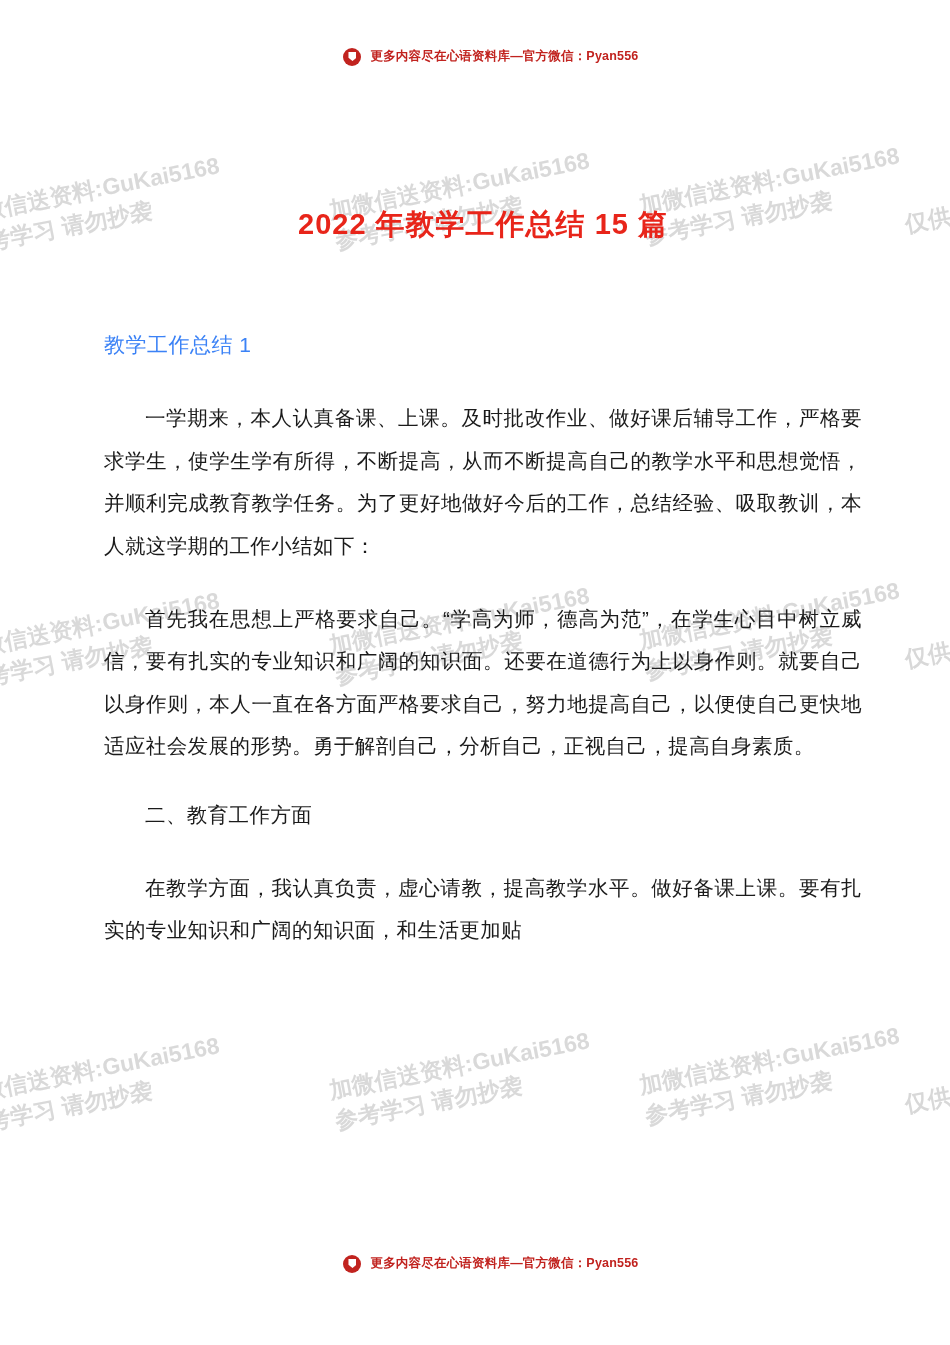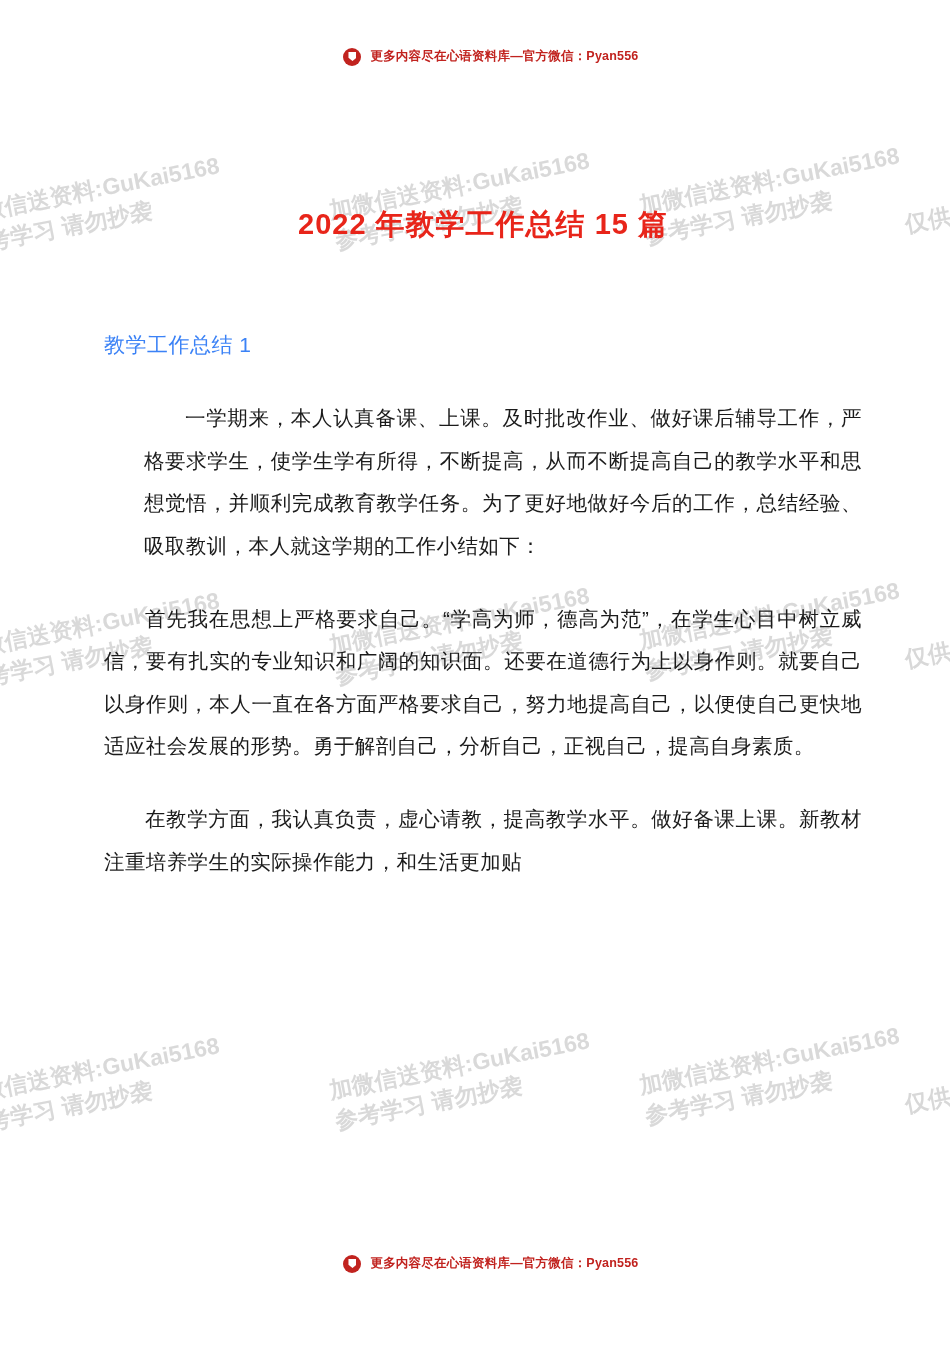--- a/index.html
+++ b/index.html
@@ -108,21 +108,21 @@
 
   p.para {
     margin: 30px 0 0 0;
     font-size: 20.5px;
     line-height: 2.08;
     color: #1b1b1b;
     text-align: justify;
     text-indent: 2em;
     letter-spacing: 0.4px;
   }
-  p.para.first { margin-top: 38px; margin-left: 40px; }
+  p.para.first { margin-top: 38px; }
   p.sub { margin-top: 26px; }
 </style>
 </head>
 <body>
 
 <div class="wm" style="left:-40px; top:175px;">
   <span>加微信送资料:GuKai5168</span>
   <span class="l2">参考学习 请勿抄袭</span>
 </div>
 <div class="wm" style="left:330px; top:170px;">
@@ -168,19 +168,20 @@
   <span class="promo-text">更多内容尽在心语资料库—官方微信：Pyan556</span>
 </div>
 
 <div class="doc">
   <h1 class="doc-title">2022 年教学工作总结 15 篇</h1>
 
   <h2 class="section-heading">教学工作总结 1</h2>
 
   <p class="para first">一学期来，本人认真备课、上课。及时批改作业、做好课后辅导工作，严格要求学生，使学生学有所得，不断提高，从而不断提高自己的教学水平和思想觉悟，并顺利完成教育教学任务。为了更好地做好今后的工作，总结经验、吸取教训，本人就这学期的工作小结如下：</p>
   <p class="para">首先我在思想上严格要求自己。“学高为师，德高为范”，在学生心目中树立威信，要有扎实的专业知识和广阔的知识面。还要在道德行为上以身作则。就要自己以身作则，本人一直在各方面严格要求自己，努力地提高自己，以便使自己更快地适应社会发展的形势。勇于解剖自己，分析自己，正视自己，提高自身素质。</p>
-  <p class="para">在教学方面，我认真负责，虚心请教，提高教学水平。做好备课上课。新教材注重培养学生的实际操作能力，和生活更加贴</p>
+  <p class="para sub">二、教育工作方面</p>
+  <p class="para">在教学方面，我认真负责，虚心请教，提高教学水平。做好备课上课。要有扎实的专业知识和广阔的知识面，和生活更加贴</p>
 </div>
 
 <div class="promo bottom">
   <span class="promo-badge"></span>
   <span class="promo-text">更多内容尽在心语资料库—官方微信：Pyan556</span>
 </div>
 
 </body></html>

